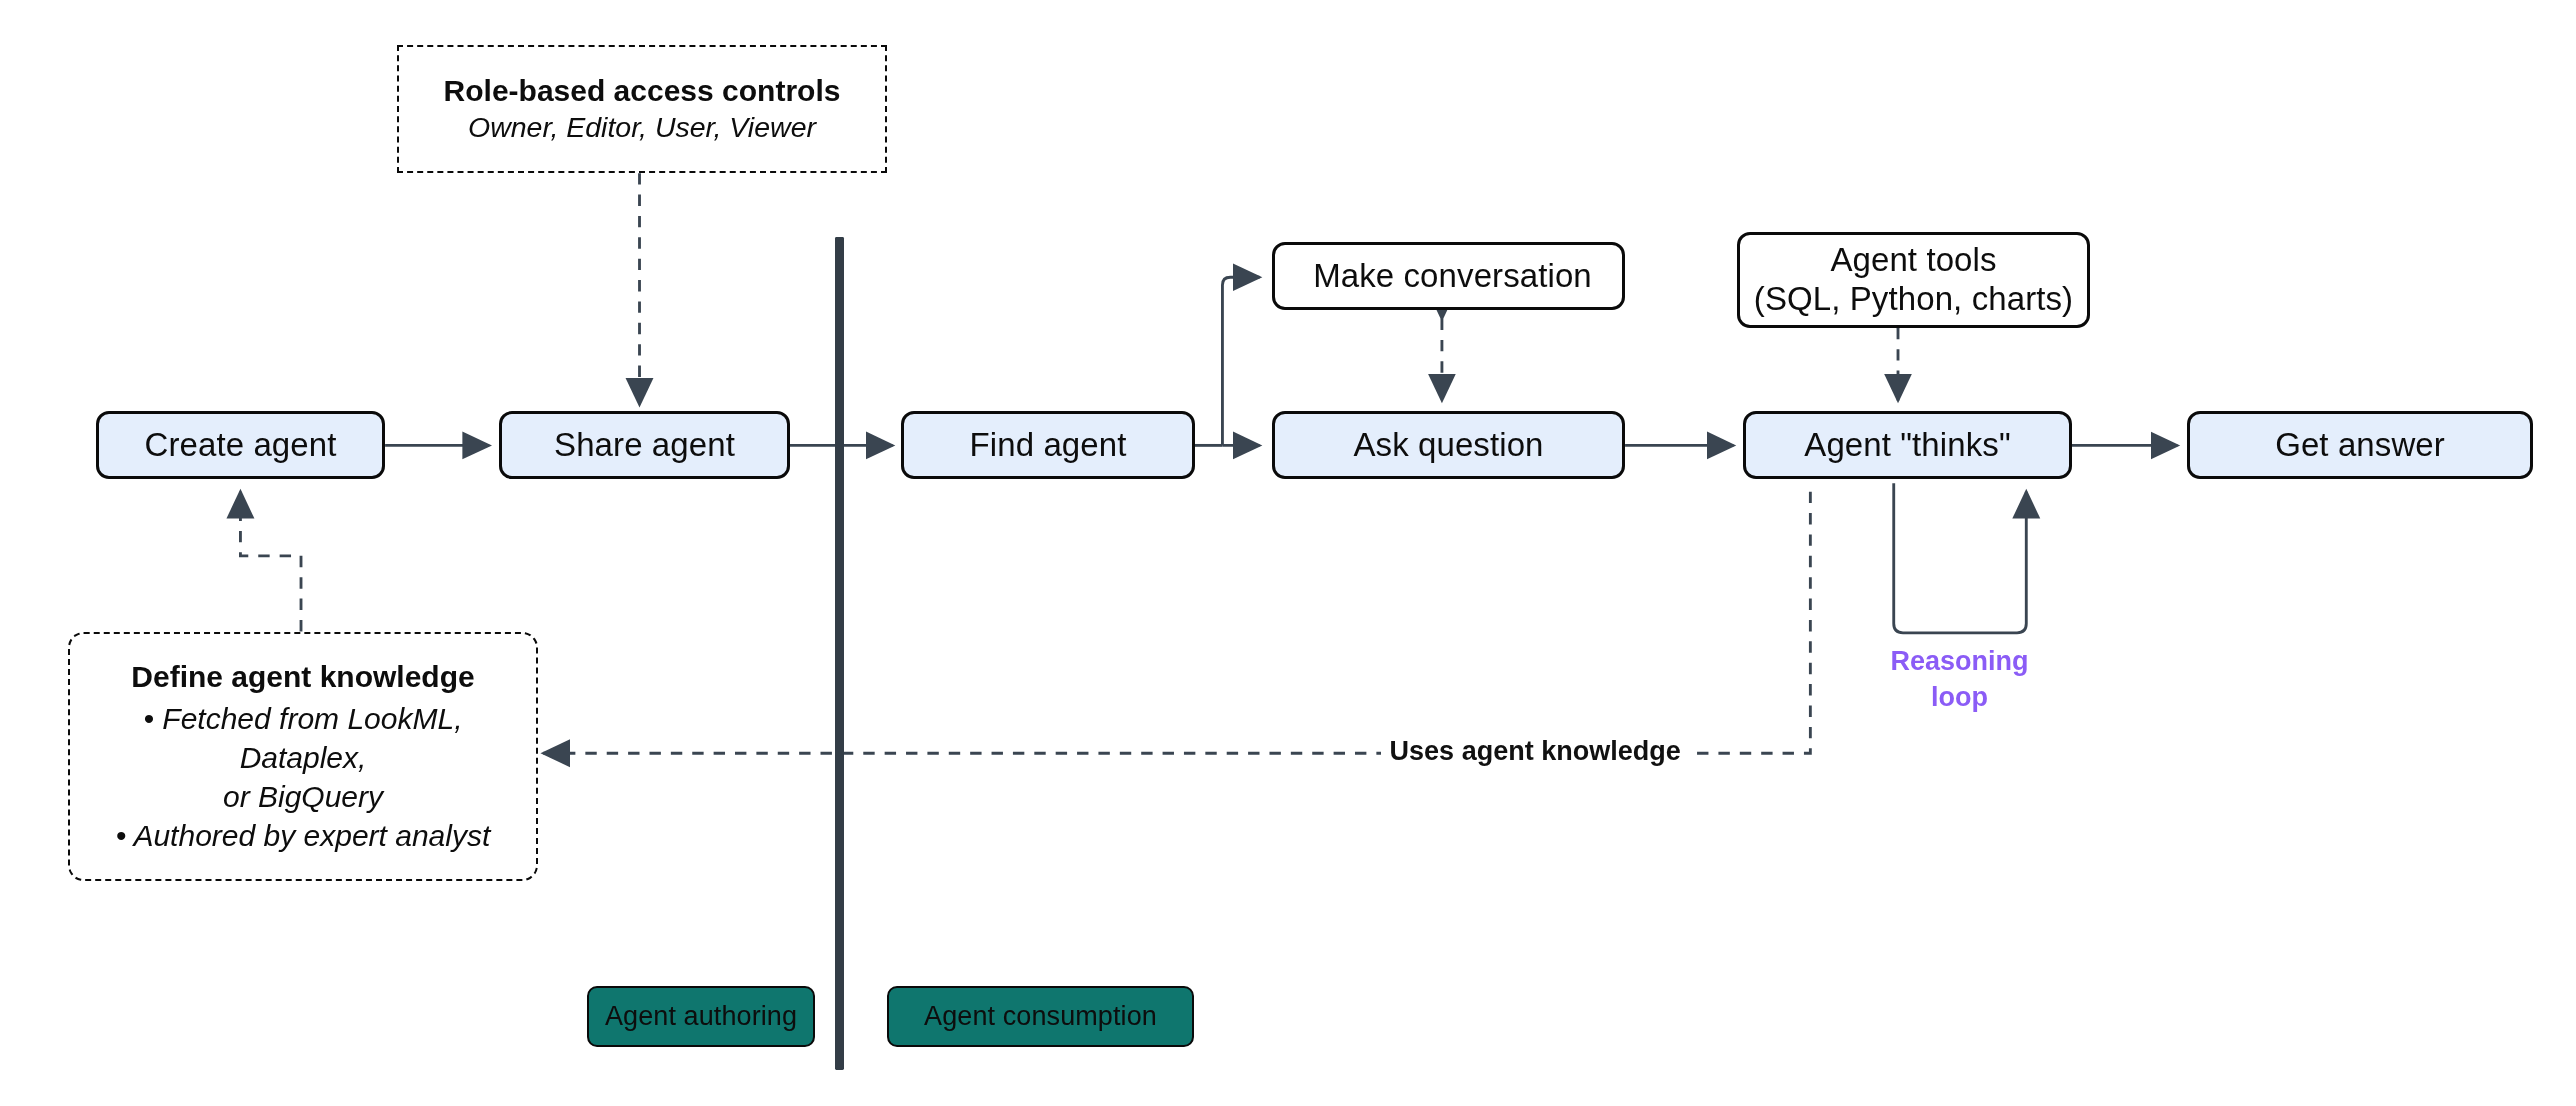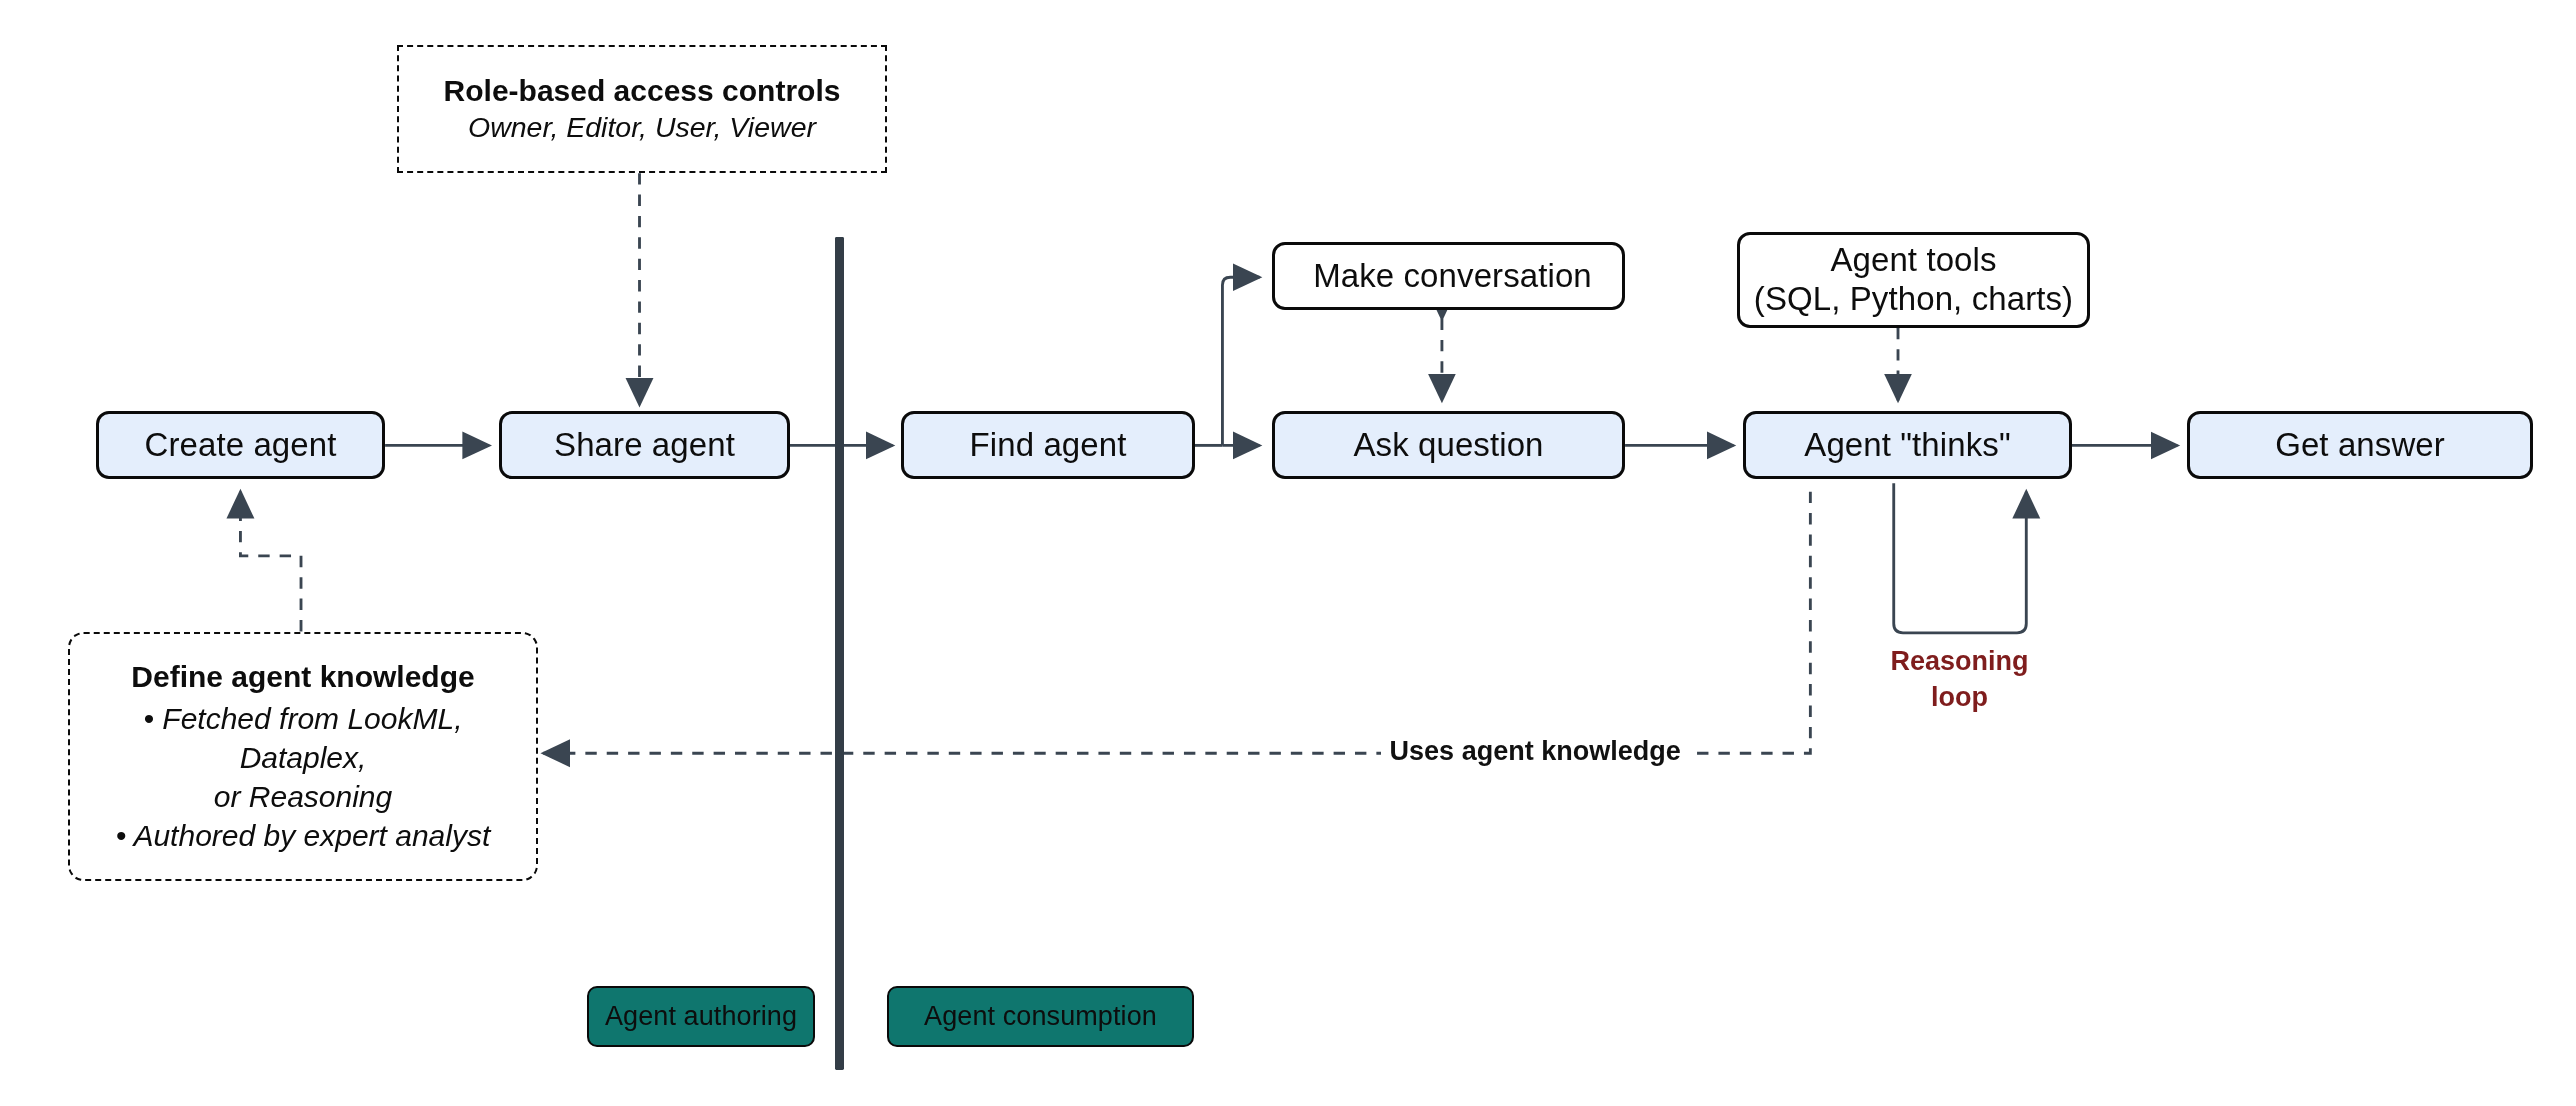--- a/index.html
+++ b/index.html
@@ -20,21 +20,21 @@
            align-items:center;justify-content:center;text-align:center;color:#0d0d0d;}
   .noteBox.sharp{border-radius:0;}
   .noteBox.round{border-radius:15.7px;}
   .noteTitle{font-weight:bold;font-size:30px;line-height:1.25;}
   .noteLine{font-style:italic;font-size:28.5px;line-height:1.3;}
   .noteBox.knowledge .noteTitle{font-size:30px;margin-bottom:2.9px;}
   .noteBox.knowledge .noteLine{font-size:30px;}
 
   .wireLabel{position:absolute;font-weight:bold;font-size:27px;color:#111;
              background:#ffffff;padding:0 8.6px;white-space:nowrap;}
-  .loopLabel{position:absolute;font-weight:bold;font-size:27px;color:#7f1d1d;
+  .loopLabel{position:absolute;font-weight:bold;font-size:27px;color:#8b5cf6;
              text-align:center;line-height:1.35;}
   .divider{position:absolute;background:#333d47;border-radius:1.4px;}
 </style>
 </head>
 <body>
 
 <div id="stage">
 
   <svg id="wires" viewBox="0 0 3614 1552" xmlns="http://www.w3.org/2000/svg">
     <defs>
@@ -82,21 +82,21 @@
   <div class="divider" style="left:835px;top:237px;width:9.3px;height:833px;"></div>
 
   <div class="noteBox sharp" style="left:397px;top:45px;width:490px;height:128px;">
     <div class="noteTitle">Role-based access controls</div>
     <div class="noteLine">Owner, Editor, User, Viewer</div>
   </div>
 
   <div class="noteBox round knowledge" style="left:68px;top:632px;width:470px;height:249px;padding:7.1px 18.5px;">
     <div class="noteTitle">Define agent knowledge</div>
     <div class="noteLine">• Fetched from LookML, Dataplex,</div>
-    <div class="noteLine">or Reasoning</div>
+    <div class="noteLine">or BigQuery</div>
     <div class="noteLine">• Authored by expert analyst</div>
   </div>
 
   <div class="node process" style="left:96px;top:411px;width:289px;height:68px;">Create agent</div>
 
   <div class="node process" style="left:499px;top:411px;width:291px;height:68px;">Share agent</div>
 
   <div class="node process" style="left:901px;top:411px;width:294px;height:68px;">Find agent</div>
 
   <div class="node plain" style="left:1272px;top:242px;width:353px;height:68px;padding-left:8px;">Make conversation</div>

